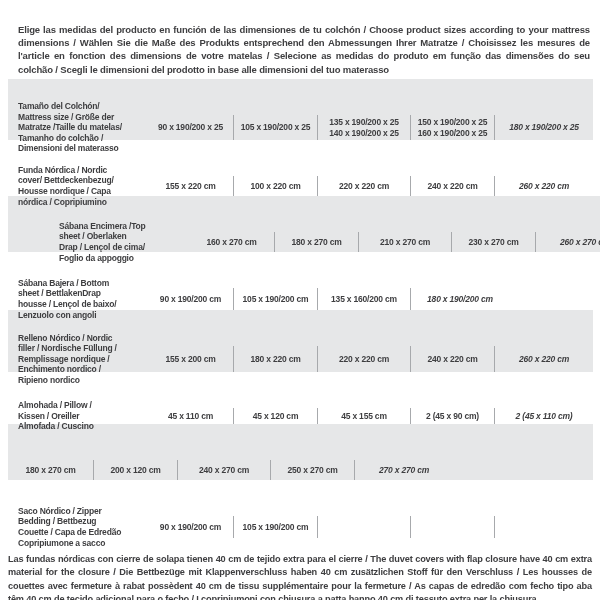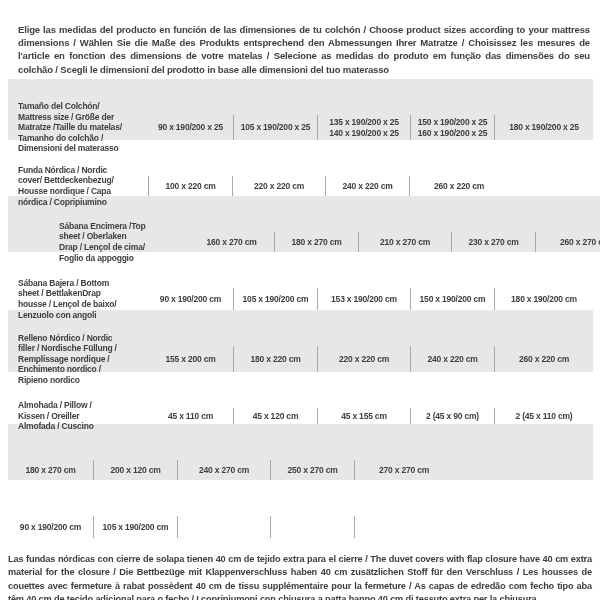--- a/index.html
+++ b/index.html
@@ -26,21 +26,21 @@
   .c{box-sizing:border-box;display:flex;align-items:center;
      font-size:8.5px;font-weight:bold;letter-spacing:-0.2px;margin-top:36px;}
   .c-label{width:140px;padding:2px 6px 2px 10px;
      line-height:10.6px;white-space:pre-line;text-align:left;}
   .c-val{justify-content:center;text-align:center;
      line-height:11px;white-space:pre-line;}
   .w1{width:85px;}
   .w2{width:84px;border-left:1px solid #a7a9ac;}
   .w3{width:93px;border-left:1px solid #a7a9ac;}
   .w4{width:84px;border-left:1px solid #a7a9ac;}
-  .w5{width:99px;border-left:1px solid #a7a9ac;}
+  .w5{width:99px;border-left:1px solid #a7a9ac;font-style:italic;}
 
   .footnote{
     position:absolute;left:8px;top:544px;width:584px;
     font-size:9.2px;font-weight:bold;line-height:13.3px;
     text-align:justify;letter-spacing:-0.15px;
   }
 </style>
 </head>
 <body>
 
@@ -63,20 +63,21 @@
       <div class="c c-val w4">150 x 190/200 x 25
 160 x 190/200 x 25</div>
       <div class="c c-val w5">180 x 190/200 x 25</div>
     </div>
 
     <div class="t-row r1">
       <div class="c c-label">Funda Nórdica / Nordic
 cover/ Bettdeckenbezug/
 Housse nordique / Capa
 nórdica / Copripiumino</div>
+      <div class="c c-val w1">155 x 220 cm</div>
       <div class="c c-val w2">100 x 220 cm</div>
       <div class="c c-val w3">220 x 220 cm</div>
       <div class="c c-val w4">240 x 220 cm</div>
       <div class="c c-val w5">260 x 220 cm</div>
     </div>
 
     <div class="t-row shade r2">
       <div class="c c-label">Sábana Encimera /Top
 sheet / Oberlaken
 Drap / Lençol de cima/
@@ -88,22 +89,21 @@
       <div class="c c-val w5">260 x 270 cm</div>
     </div>
 
     <div class="t-row r3">
       <div class="c c-label">Sábana Bajera / Bottom
 sheet / BettlakenDrap
 housse / Lençol de baixo/
 Lenzuolo con angoli</div>
       <div class="c c-val w1">90 x 190/200 cm</div>
       <div class="c c-val w2">105 x 190/200 cm</div>
-      <div class="c c-val w3">153 x 190/200 cm</div>
-      <div class="c c-val w4">150 x 190/200 cm</div>
+      <div class="c c-val w3">135 x 160/200 cm</div>
       <div class="c c-val w5">180 x 190/200 cm</div>
     </div>
 
     <div class="t-row shade r4">
       <div class="c c-label">Relleno Nórdico / Nordic
 filler / Nordische Füllung /
 Remplissage nordique /
 Enchimento nordico /
 Ripieno nordico</div>
       <div class="c c-val w1">155 x 200 cm</div>
@@ -126,20 +126,24 @@
 
     <div class="t-row shade r6">
       <div class="c c-val w1">180 x 270 cm</div>
       <div class="c c-val w2">200 x 120 cm</div>
       <div class="c c-val w3">240 x 270 cm</div>
       <div class="c c-val w4">250 x 270 cm</div>
       <div class="c c-val w5">270 x 270 cm</div>
     </div>
 
     <div class="t-row r7">
+      <div class="c c-label">Saco Nórdico / Zipper
+Bedding / Bettbezug
+Couette / Capa de Edredão
+Copripiumone a sacco</div>
       <div class="c c-val w1">90 x 190/200 cm</div>
       <div class="c c-val w2">105 x 190/200 cm</div>
       <div class="c c-val w3"></div>
       <div class="c c-val w4"></div>
       <div class="c c-val w5"></div>
     </div>
 
   </div>
 
   <p class="footnote">Las fundas nórdicas con cierre de solapa tienen 40 cm de tejido extra para el cierre / The duvet covers with flap closure have 40 cm extra material for the closure / Die Bettbezüge mit Klappenverschluss haben 40 cm zusätzlichen Stoff für den Verschluss / Les housses de couettes avec fermeture à rabat possèdent 40 cm de tissu supplémentaire pour la fermeture / As capas de edredão com fecho tipo aba têm 40 cm de tecido adicional para o fecho / I copripiumoni con chiusura a patta hanno 40 cm di tessuto extra per la chiusura</p>

